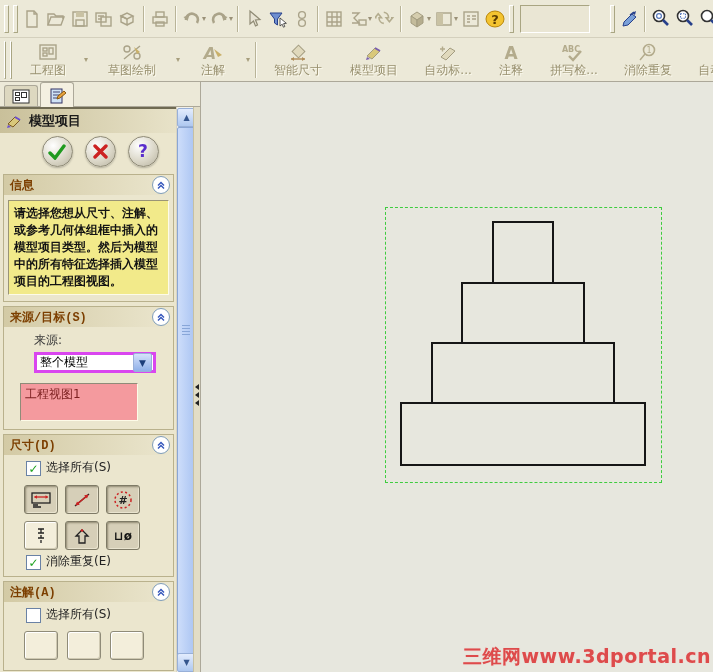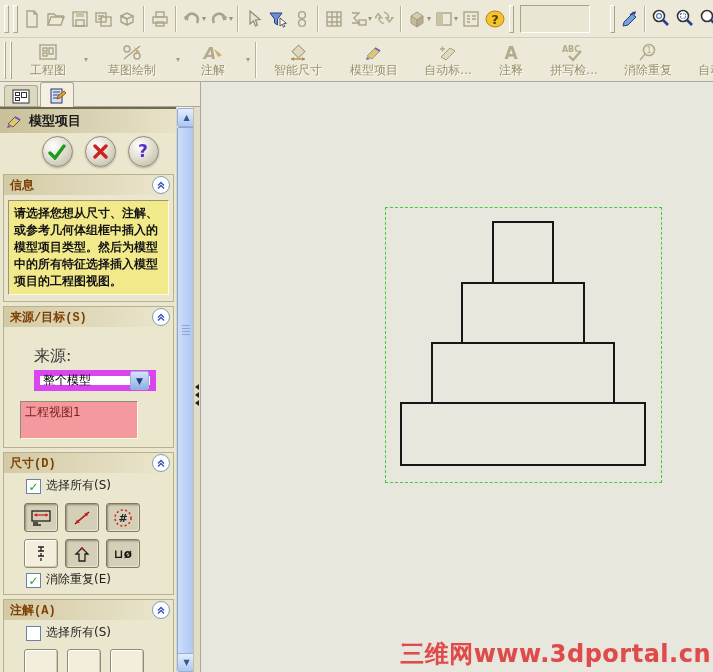--- a/index.html
+++ b/index.html
@@ -46,22 +46,22 @@
   .ghead{height:20px;background:linear-gradient(90deg,#d3caa5,#ebe6ce);display:flex;align-items:center;
          padding:0 3px 0 6px;font-size:12px;font-weight:bold;color:#7c3f00;font-family:Liberation Mono, monospace;}
   .ghead .spacer{flex:1;}
   .chev{width:16px;height:16px;border-radius:50%;background:#fff;border:1px solid #7f9db9;
         display:flex;align-items:center;justify-content:center;}
   .gbody{padding:5px 4px 6px 4px;}
 
   .msg{background:#f2ea8a;border:1px solid;border-color:#9a9476 #fdfbe8 #fdfbe8 #9a9476;
        padding:4px 5px;font-size:12px;font-weight:bold;color:#141414;line-height:17px;}
 
-  .srclabel{font-size:16px;color:#3a3a3a;margin:14px 0 3px 26px;}
-  .combo{margin-left:26px;width:122px;height:21px;background:#fff;border:6px solid #d946ef;
+  .srclabel{font-size:12px;color:#3a3a3a;margin:0 0 3px 26px;}
+  .combo{margin-left:26px;width:122px;height:21px;background:#fff;border:3px solid #d946ef;
          display:flex;align-items:center;justify-content:space-between;box-sizing:border-box;}
   .combo .val{font-size:12px;color:#000;padding-left:3px;white-space:nowrap;}
   .combo .drop{width:17px;height:17px;margin:1px;border-radius:2px;border:1px solid #9ab0d8;
                background:linear-gradient(#d6e2fb,#8fb0e8);display:flex;align-items:center;justify-content:center;
                font-size:9px;color:#1c3e7a;font-weight:bold;}
   .cbrow{display:flex;align-items:flex-start;gap:5px;margin:8px 0 0 26px;}
   .cbrow.in-dim{margin:4px 0 0 18px;}
   .cb{width:13px;height:13px;background:#fff;border:1px solid #6a82a5;flex:0 0 auto;margin-top:1px;
       display:flex;align-items:center;justify-content:center;font-size:12px;font-weight:bold;color:#1ea11e;line-height:1;}
   .cbl{font-size:12px;color:#222;line-height:15px;max-width:128px;}
@@ -86,21 +86,21 @@
   .sgrip{position:absolute;left:4px;width:8px;height:1px;background:#88a6d8;box-shadow:0 3px 0 #88a6d8,0 6px 0 #88a6d8,0 -3px 0 #88a6d8;}
   .splitter{position:absolute;right:0;top:25px;bottom:0;width:6px;background:#e2ddc6;border-left:1px solid #c6c0a2;}
   .spl-arrows{position:absolute;right:1px;top:275px;}
   .spl-arrows div{width:0;height:0;border-top:3px solid transparent;border-bottom:3px solid transparent;
                   border-right:4px solid #222;margin:2px 0;}
 
   
   .sheet{position:absolute;left:200px;top:82px;width:513px;height:590px;background:#e7e7de;border-left:1px solid #aca899;}
   .selbox{position:absolute;left:184px;top:125px;width:277px;height:276px;border:1px dashed #3fcc3f;box-sizing:border-box;}
   .tier{position:absolute;border:2px solid #161616;background:#e7e7de;box-sizing:border-box;}
-  .watermark{position:absolute;right:3px;bottom:2px;font-size:24px;font-weight:bold;color:#dd4b4b;
+  .watermark{position:absolute;right:3px;bottom:2px;font-size:19px;font-weight:bold;color:#dd4b4b;
              letter-spacing:.5px;text-shadow:0 0 1px #f6bcbc;}
 
   .muted{stroke:#aaa389;fill:none;stroke-width:1.4;}
   .mutedf{fill:#c9c2a4;}
 </style>
 </head>
 <body>
 
 <div id="app">
 

